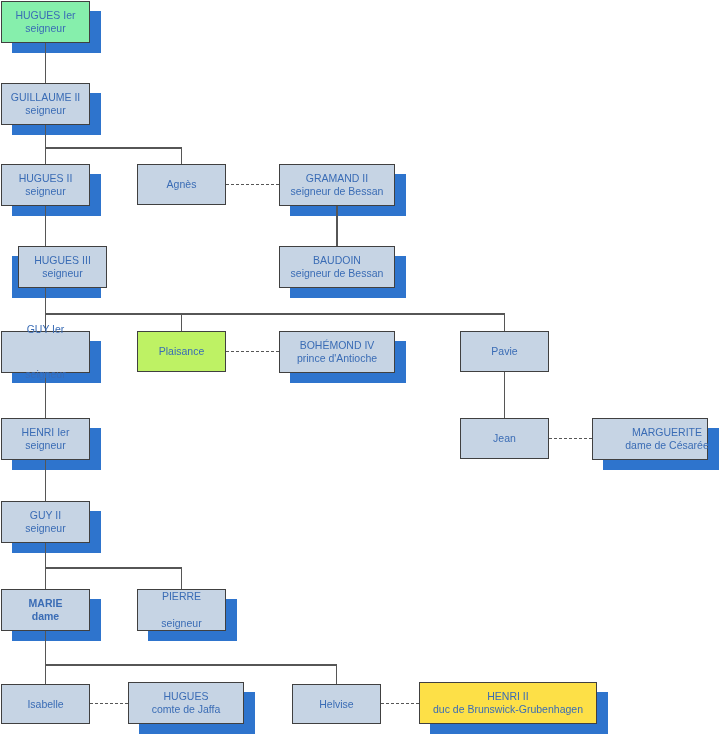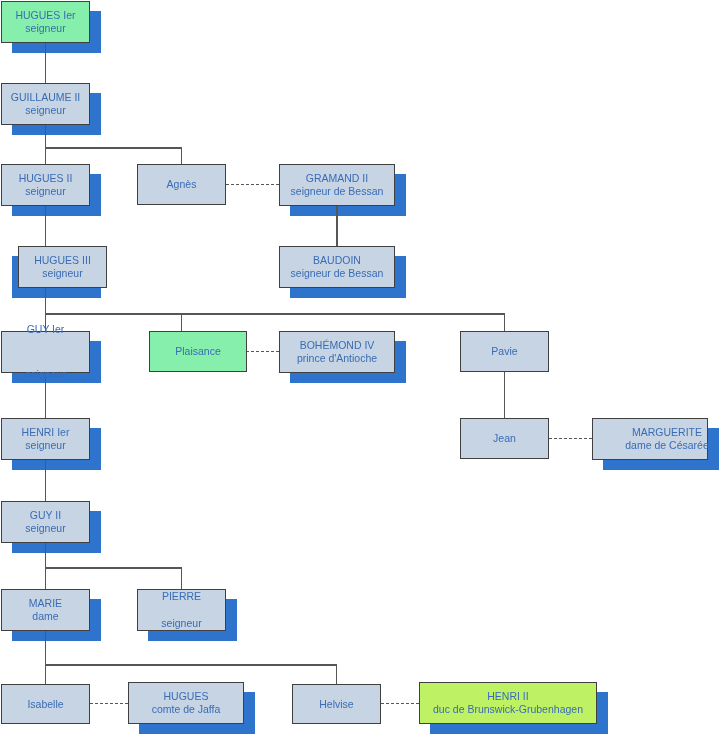--- a/index.html
+++ b/index.html
@@ -129,21 +129,21 @@
       <span class="l2">seigneur</span>
     </div>
     <div class="node" style="left: 279px; top: 246px; width: 116px; height: 42px; background: rgb(198, 212, 228); border-color: rgb(64, 64, 64); color: rgb(58, 108, 181);">
       <span class="l1">BAUDOIN</span>
       <span class="l2">seigneur de Bessan</span>
     </div>
     <div class="node" style="left: 1px; top: 331px; width: 89px; height: 42px; background: rgb(198, 212, 228); border-color: rgb(64, 64, 64); color: rgb(58, 108, 181); gap: 32px;">
       <span class="l1">GUY Ier</span>
       <span class="l2">seigneur</span>
     </div>
-    <div class="node" style="left: 137px; top: 331px; width: 98px; height: 41px; background: #86efac; border-color: rgb(64, 64, 64); color: rgb(58, 108, 181); margin-left: 12px;">
+    <div class="node" style="left: 137px; top: 331px; width: 89px; height: 41px; background: #bef264; border-color: rgb(64, 64, 64); color: rgb(58, 108, 181);">
       <span class="l1">Plaisance</span>
     </div>
     <div class="node" style="left: 279px; top: 331px; width: 116px; height: 42px; background: rgb(198, 212, 228); border-color: rgb(64, 64, 64); color: rgb(58, 108, 181);">
       <span class="l1">BOHÉMOND IV</span>
       <span class="l2">prince d'Antioche</span>
     </div>
     <div class="node" style="left: 460px; top: 331px; width: 89px; height: 41px; background: rgb(198, 212, 228); border-color: rgb(64, 64, 64); color: rgb(58, 108, 181);">
       <span class="l1">Pavie</span>
     </div>
     <div class="node" style="left: 1px; top: 418px; width: 89px; height: 42px; background: rgb(198, 212, 228); border-color: rgb(64, 64, 64); color: rgb(58, 108, 181);">
@@ -154,35 +154,35 @@
       <span class="l1">Jean</span>
     </div>
     <div class="node" style="left: 592px; top: 418px; width: 116px; height: 42px; background: rgb(198, 212, 228); border-color: rgb(64, 64, 64); color: rgb(58, 108, 181); padding-left: 34px;">
       <span class="l1">MARGUERITE</span>
       <span class="l2">dame de Césarée</span>
     </div>
     <div class="node" style="left: 1px; top: 501px; width: 89px; height: 42px; background: rgb(198, 212, 228); border-color: rgb(64, 64, 64); color: rgb(58, 108, 181);">
       <span class="l1">GUY II</span>
       <span class="l2">seigneur</span>
     </div>
-    <div class="node" style="left: 1px; top: 589px; width: 89px; height: 42px; background: rgb(198, 212, 228); border-color: rgb(64, 64, 64); color: rgb(58, 108, 181);">
+    <div class="node" style="left: 1px; top: 589px; width: 89px; height: 42px; background: rgb(198, 212, 228); border-color: rgb(64, 64, 64); color: rgb(58, 108, 181); font-weight: bold;">
       <span class="l1">MARIE</span>
       <span class="l2">dame</span>
     </div>
     <div class="node" style="left: 137px; top: 589px; width: 89px; height: 42px; background: rgb(198, 212, 228); border-color: rgb(64, 64, 64); color: rgb(58, 108, 181); justify-content: space-between;">
       <span class="l1">PIERRE</span>
       <span class="l2">seigneur</span>
     </div>
     <div class="node" style="left: 1px; top: 684px; width: 89px; height: 40px; background: rgb(198, 212, 228); border-color: rgb(64, 64, 64); color: rgb(58, 108, 181);">
       <span class="l1">Isabelle</span>
     </div>
     <div class="node" style="left: 128px; top: 682px; width: 116px; height: 42px; background: rgb(198, 212, 228); border-color: rgb(64, 64, 64); color: rgb(58, 108, 181);">
       <span class="l1">HUGUES</span>
       <span class="l2">comte de Jaffa</span>
     </div>
     <div class="node" style="left: 292px; top: 684px; width: 89px; height: 40px; background: rgb(198, 212, 228); border-color: rgb(64, 64, 64); color: rgb(58, 108, 181);">
       <span class="l1">Helvise</span>
     </div>
-    <div class="node" style="left: 419px; top: 682px; width: 178px; height: 42px; background: #bef264; border-color: rgb(64, 64, 64); color: rgb(58, 108, 181);">
+    <div class="node" style="left: 419px; top: 682px; width: 178px; height: 42px; background: #fde047; border-color: rgb(64, 64, 64); color: rgb(58, 108, 181);">
       <span class="l1">HENRI II</span>
       <span class="l2">duc de Brunswick-Grubenhagen</span>
     </div>
   </div>
 
 </body></html>

